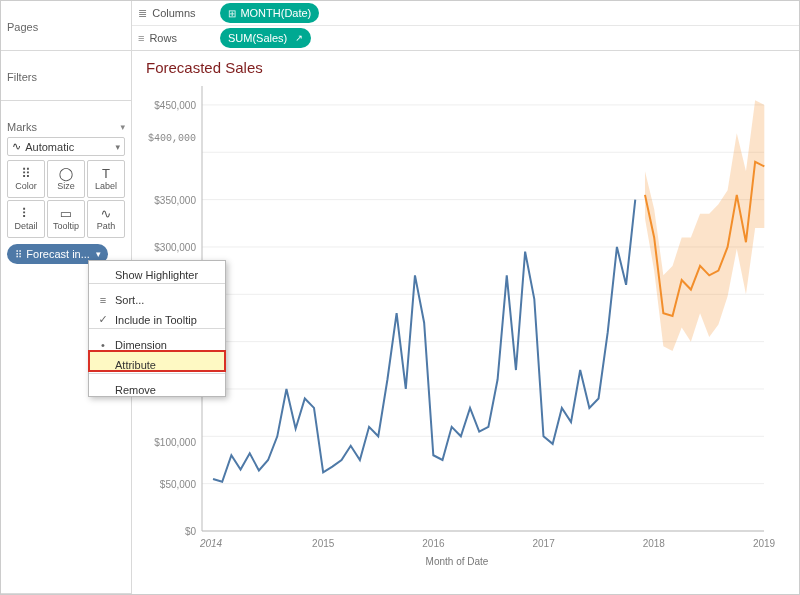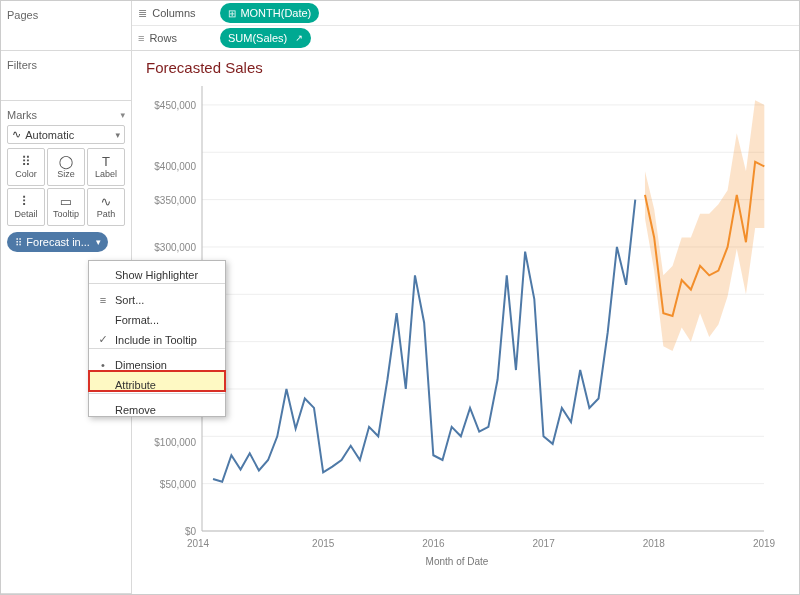--- a/index.html
+++ b/index.html
@@ -1,18 +1,18 @@
 <!DOCTYPE html>
 <html><head>
 <meta charset="utf-8">
 <style>
 html,body{margin:0;padding:0;font-family:"Segoe UI",Arial,sans-serif;font-size:11px;color:#3a3a3a;background:#fff;width:800px;height:595px;overflow:hidden}
 .root{display:flex;width:800px;height:595px;border:1px solid #ccc;box-sizing:border-box}
 .side{width:130px;display:flex;flex-direction:column;border-right:1px solid #d9d9d9}
-.panel{border-bottom:1px solid #d9d9d9;padding:8px 6px;box-sizing:border-box}
+.panel{border-bottom:1px solid #d9d9d9;padding:20px 6px;box-sizing:border-box}
 .panel-title{color:#666;margin-bottom:2px}
 .pages{height:50px}.filters{height:50px}
 .marks{flex:1;position:relative}
 .marks-header{display:flex;justify-content:space-between;align-items:center;color:#666}
 .mark-type{display:flex;align-items:center;border:1px solid #ccc;border-radius:2px;padding:2px 4px;margin:4px 0;cursor:pointer}
 .mark-type .caret{margin-left:auto;font-size:9px;color:#777}
 .mark-grid{display:grid;grid-template-columns:repeat(3,38px);grid-auto-rows:38px;gap:2px;margin-top:2px}
 .mark-btn{border:1px solid #ccc;border-radius:2px;display:flex;flex-direction:column;align-items:center;justify-content:center;font-size:9px;color:#555;cursor:pointer;background:#fff}
 .mark-btn .ic{font-size:13px;line-height:13px;margin-bottom:1px}
 .pill{display:inline-flex;align-items:center;border-radius:11px;height:20px;padding:0 8px;font-size:11px;color:#fff;cursor:pointer}
@@ -143,25 +143,25 @@
           </svg>
         <div id="ylabels">
             <div class="ylab" style="top: 455px;">$0</div>
             <div class="ylab" style="top: 407.66px;">$50,000</div>
             <div class="ylab" style="top: 366px;">$100,000</div>
             <div class="ylab" style="top: 312.979px;">$150,000</div>
             <div class="ylab" style="top: 265.638px;">$200,000</div>
             <div class="ylab" style="top: 218.298px;">$250,000</div>
             <div class="ylab" style="top: 170.957px;">$300,000</div>
             <div class="ylab" style="top: 123.617px;">$350,000</div>
-            <div class="ylab" style="top: 90px;">$400,000</div>
+            <div class="ylab" style="top: 62px; font-family: Liberation Mono, monospace;">$400,000</div>
             <div class="ylab" style="top: 28.9362px;">$450,000</div>
           </div>
         <div id="xlabels">
-            <div class="xlab" style="left: 56px;">2014</div>
+            <div class="xlab" style="left: 69px; font-style: italic;">2014</div>
             <div class="xlab" style="left: 181.216px;">2015</div>
             <div class="xlab" style="left: 291.412px;">2016</div>
             <div class="xlab" style="left: 401.608px;">2017</div>
             <div class="xlab" style="left: 511.804px;">2018</div>
             <div class="xlab" style="left: 622px;">2019</div>
           </div>
         <div class="xtitle">Month of Date</div>
       </div>
     </div>
   </div>
@@ -170,24 +170,20 @@
       <div class="ctx-item">
         <span class="ci"></span>
         <span>Show Highlighter</span>
       </div>
       <div class="ctx-sep"></div>
       <div class="ctx-item">
         <span class="ci">≡</span>
         <span>Sort...</span>
       </div>
       <div class="ctx-item">
-        <span class="ci"></span>
-        <span>Format...</span>
-      </div>
-      <div class="ctx-item">
         <span class="ci">✓</span>
         <span>Include in Tooltip</span>
       </div>
       <div class="ctx-sep"></div>
       <div class="ctx-item">
         <span class="ci">•</span>
         <span>Dimension</span>
       </div>
       <div class="ctx-item hover hl">
         <span class="ci"></span>

